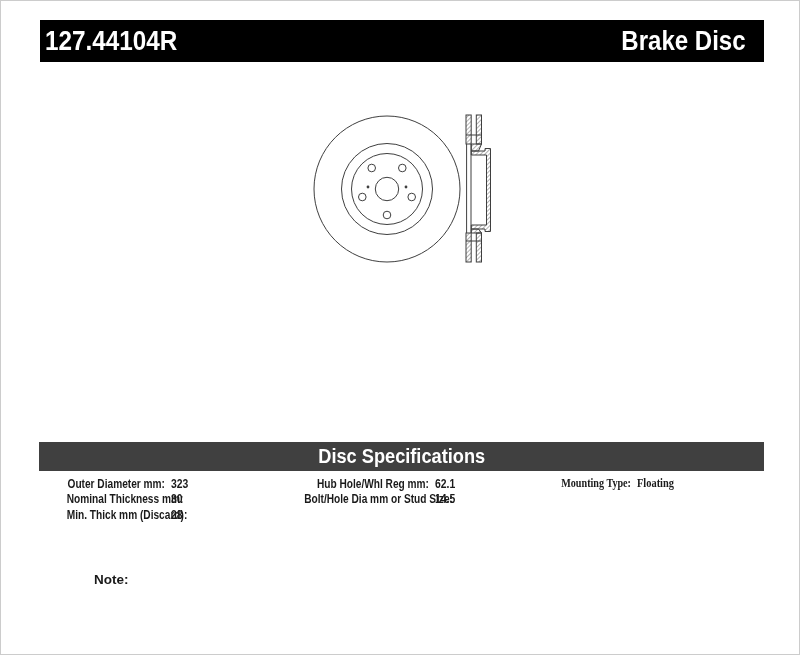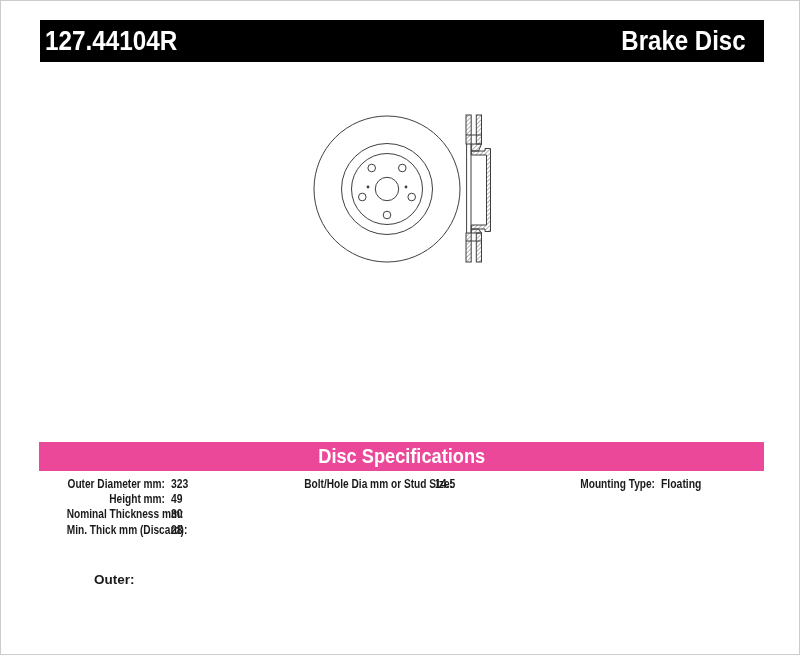--- a/index.html
+++ b/index.html
@@ -17,30 +17,30 @@
     background:#000000;color:#ffffff;
     display:flex;align-items:center;justify-content:space-between;
     padding:0 18px 0 5px;box-sizing:border-box;
     font-size:27px;font-weight:bold;white-space:nowrap;
   }
   .part-number{display:inline-block;transform:scaleX(0.90);transform-origin:0 50%;}
   .product-title{display:inline-block;transform:scaleX(0.89);transform-origin:100% 50%;}
   .drawing-svg{position:absolute;left:305px;top:108px;width:190px;height:160px;}
   .spec-bar{
     position:absolute;left:38px;top:441px;width:725px;height:29px;
-    background:#ec4899;color:#ffffff;
+    background:#404040;color:#ffffff;
     display:flex;align-items:center;justify-content:center;
     font-size:20px;font-weight:bold;white-space:nowrap;
   }
   .spec-bar-title{display:inline-block;transform:scaleX(0.91);transform-origin:50% 50%;}
   .spec-col{position:absolute;top:475px;font-size:13px;font-weight:bold;color:#1a1a1a;}
   .spec-col.c1{left:38px;}
   .spec-col.c2{left:268px;}
-  .spec-col.c3{left:548px;}
-  .spec-row{display:flex;height:15.2px;align-items:flex-start;white-space:nowrap;}
+  .spec-col.c3{left:524px;font-family:Liberation Serif, serif;}
+  .spec-row{display:flex;height:15.2px;align-items:flex-end;white-space:nowrap;}
   .spec-label{display:block;text-align:right;transform:scaleX(0.78);transform-origin:100% 50%;}
   .c1 .spec-label{width:126px;}
   .c2 .spec-label{width:160px;}
   .c3 .spec-label{width:106px;}
   .spec-value{display:block;margin-left:6px;transform:scaleX(0.80);transform-origin:0 50%;}
   .note{
     position:absolute;left:93px;top:571px;
     font-size:13.5px;font-weight:bold;color:#1a1a1a;white-space:nowrap;
   }
 </style>
@@ -98,42 +98,42 @@
   <div class="spec-bar">
     <span class="spec-bar-title">Disc Specifications</span>
   </div>
 
   <div class="spec-col c1">
     <div class="spec-row">
       <span class="spec-label">Outer Diameter mm:</span>
       <span class="spec-value">323</span>
     </div>
     <div class="spec-row">
-      <span class="spec-label">Height mm:</span>
-      <span class="spec-value">49</span>
-    </div>
-    <div class="spec-row">
       <span class="spec-label">Nominal Thickness mm:</span>
       <span class="spec-value">30</span>
     </div>
     <div class="spec-row">
       <span class="spec-label">Min. Thick mm (Discard):</span>
       <span class="spec-value">28</span>
     </div>
   </div>
 
   <div class="spec-col c2">
+    <div class="spec-row">
+      <span class="spec-label">Hub Hole/Whl Reg mm:</span>
+      <span class="spec-value">62.1</span>
+    </div>
     <div class="spec-row">
       <span class="spec-label">Bolt/Hole Dia mm or Stud Size:</span>
       <span class="spec-value">14.5</span>
     </div>
   </div>
 
   <div class="spec-col c3">
     <div class="spec-row">
       <span class="spec-label">Mounting Type:</span>
       <span class="spec-value">Floating</span>
     </div>
   </div>
 
-  <div class="note">Outer:</div>
+  <div class="note">Note:</div>
 
 </div>
 
 </body></html>

